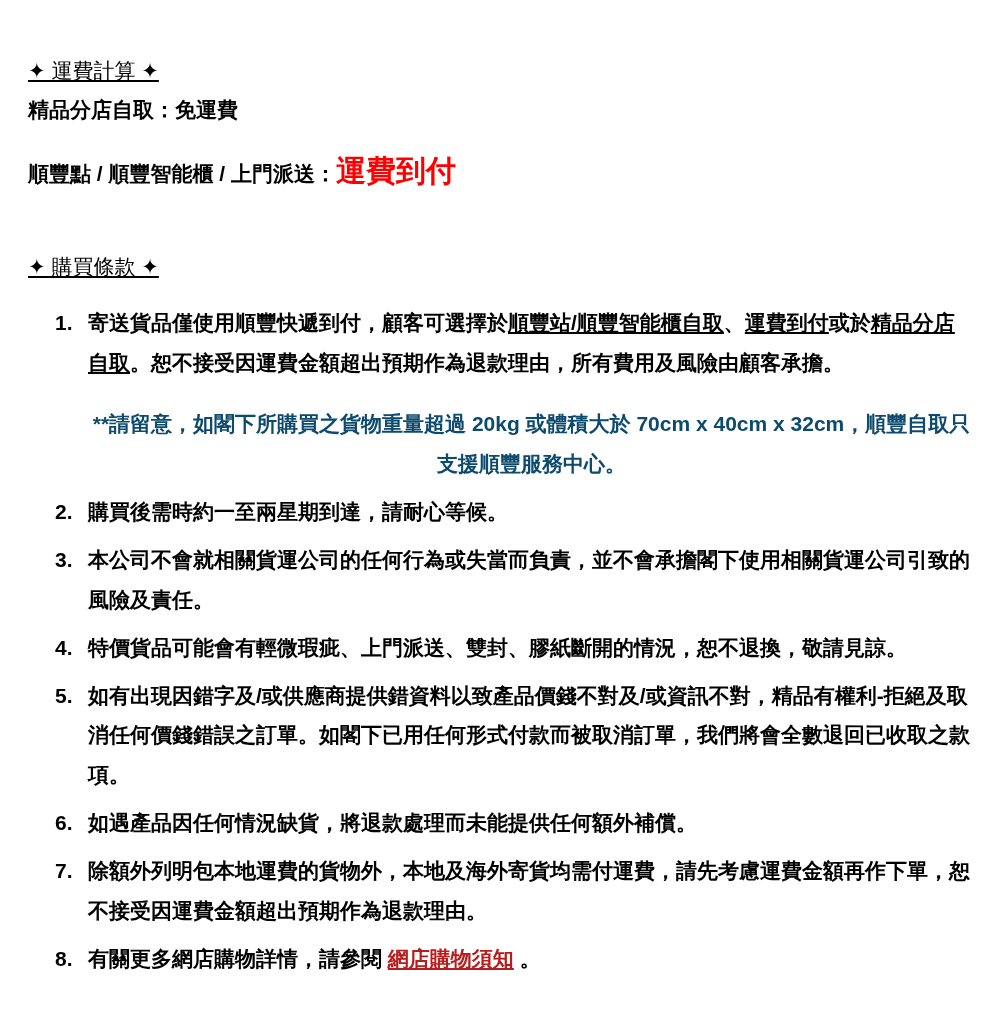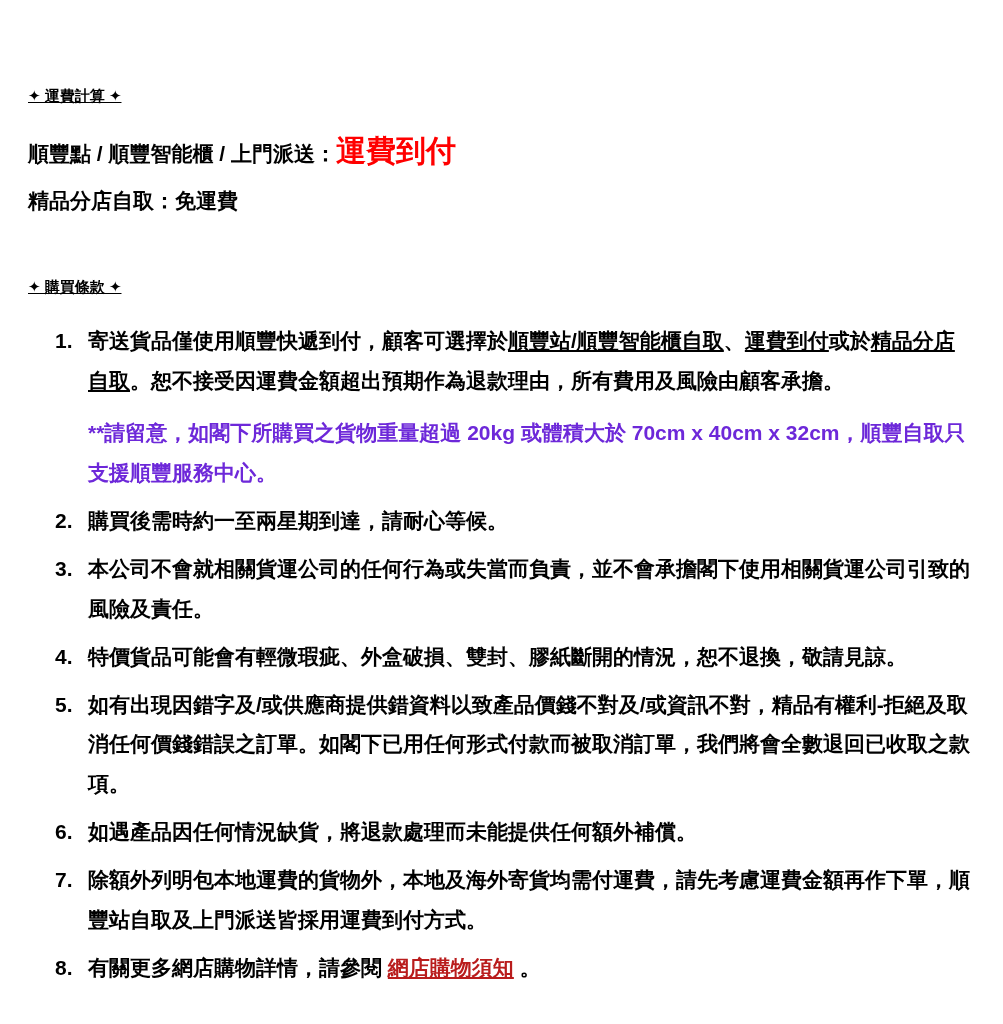--- a/index.html
+++ b/index.html
@@ -5,54 +5,54 @@
   html,body{margin:0;padding:0;background:#ffffff;}
   body{font-family:"Liberation Sans","DejaVu Sans",sans-serif;color:#000;}
   .page{width:1003px;min-height:1024px;box-sizing:border-box;padding:16px 28px 24px 28px;background:#fff;}
 
   .top-notice{
     color:#ff0000;font-weight:bold;font-size:22px;line-height:1.35;
     text-decoration:underline;margin:4px 0 0 0;letter-spacing:0px;
   }
 
   h2.section-heading{
-    font-size:15px;font-weight:bold;margin:72px 0 0 0;
+    font-size:21px;font-weight:normal;margin:44px 0 0 0;
     text-decoration:underline;display:inline-block;
   }
   h2.terms-heading{margin-top:64px;}
   .heading-row{line-height:1;}
 
   .ship-line{font-size:21px;font-weight:bold;margin:26px 0 0 0;line-height:1.4;}
   .ship-line.second{margin-top:14px;}
   .big-red{color:#ff0000;font-size:30px;font-weight:bold;}
 
   ol.terms-list{list-style:none;margin:26px 0 0 0;padding:0 0 0 27px;}
   li.term-item{display:flex;margin:0 0 2px 0;}
   .num{flex:0 0 33px;font-size:21px;font-weight:bold;line-height:1.9;}
   .item-body{flex:1 1 auto;min-width:0;}
   .para{font-size:21px;font-weight:bold;line-height:1.9;margin:0 0 6px 0;}
-  .red-note{color:#6d28d9;margin-top:12px;}
+  .red-note{color:#0c4a6e;margin-top:21px;text-align:center;}
   .u{text-decoration:underline;text-align:center;}
   a.link{color:#b91c1c;text-decoration:underline;font-weight:bold;cursor:pointer;font-family:Liberation Serif, serif;}
 </style>
 </head>
 <body>
 
 <div class="page">
 
 
   <div class="heading-row">
     <h2 class="section-heading">✦ 運費計算 ✦</h2>
   </div>
 
+  <p class="ship-line second">精品分店自取：免運費</p>
+
   <p class="ship-line">
     <span>順豐點 / 順豐智能櫃 / 上門派送：</span><span class="big-red">運費到付</span>
   </p>
-
-  <p class="ship-line second">精品分店自取：免運費</p>
 
   <div class="heading-row">
     <h2 class="section-heading terms-heading">✦ 購買條款 ✦</h2>
   </div>
 
   <ol class="terms-list" id="terms-list">
       <li class="term-item">
         <span class="num">1.</span>
         <div class="item-body">
           <p class="para"><span>寄送貨品僅使用順豐快遞到付，顧客可選擇於</span><span class="u">順豐站/順豐智能櫃自取</span><span>、</span><span class="u">運費到付</span><span>或於</span><span class="u">精品分店自取</span><span>。恕不接受因運費金額超出預期作為退款理由，所有費用及風險由顧客承擔。</span></p>
@@ -67,39 +67,39 @@
       </li>
       <li class="term-item">
         <span class="num">3.</span>
         <div class="item-body">
           <p class="para"><span>本公司不會就相關貨運公司的任何行為或失當而負責，並不會承擔閣下使用相關貨運公司引致的風險及責任。</span></p>
         </div>
       </li>
       <li class="term-item">
         <span class="num">4.</span>
         <div class="item-body">
-          <p class="para"><span>特價貨品可能會有輕微瑕疵、外盒破損、雙封、膠紙斷開的情況，恕不退換，敬請見諒。</span></p>
+          <p class="para"><span>特價貨品可能會有輕微瑕疵、上門派送、雙封、膠紙斷開的情況，恕不退換，敬請見諒。</span></p>
         </div>
       </li>
       <li class="term-item">
         <span class="num">5.</span>
         <div class="item-body">
           <p class="para"><span>如有出現因錯字及/或供應商提供錯資料以致產品價錢不對及/或資訊不對，精品有權利-拒絕及取消任何價錢錯誤之訂單。如閣下已用任何形式付款而被取消訂單，我們將會全數退回已收取之款項。</span></p>
         </div>
       </li>
       <li class="term-item">
         <span class="num">6.</span>
         <div class="item-body">
           <p class="para"><span>如遇產品因任何情況缺貨，將退款處理而未能提供任何額外補償。</span></p>
         </div>
       </li>
       <li class="term-item">
         <span class="num">7.</span>
         <div class="item-body">
-          <p class="para"><span>除額外列明包本地運費的貨物外，本地及海外寄貨均需付運費，請先考慮運費金額再作下單，順豐站自取及上門派送皆採用運費到付方式。</span></p>
+          <p class="para"><span>除額外列明包本地運費的貨物外，本地及海外寄貨均需付運費，請先考慮運費金額再作下單，恕不接受因運費金額超出預期作為退款理由。</span></p>
         </div>
       </li>
       <li class="term-item">
         <span class="num">8.</span>
         <div class="item-body">
           <p class="para"><span>有關更多網店購物詳情，請參閱 </span><a class="link" href="#">網店購物須知</a><span> 。</span></p>
         </div>
       </li>
     </ol>
 

